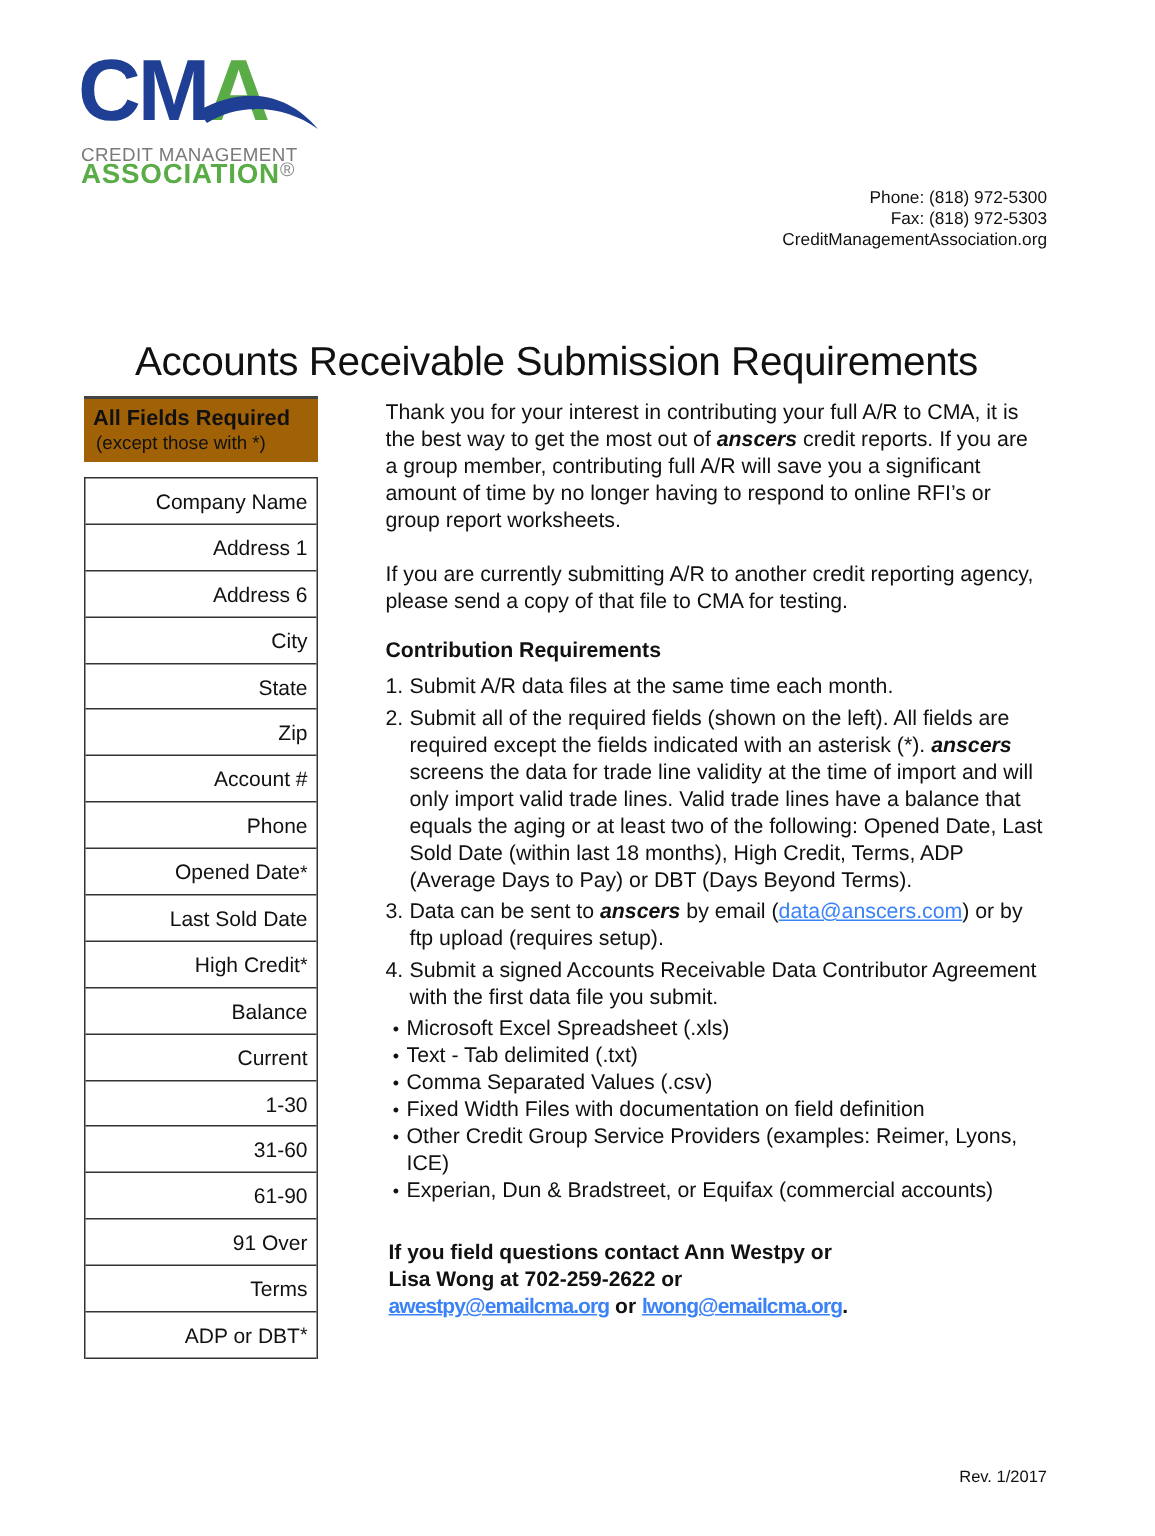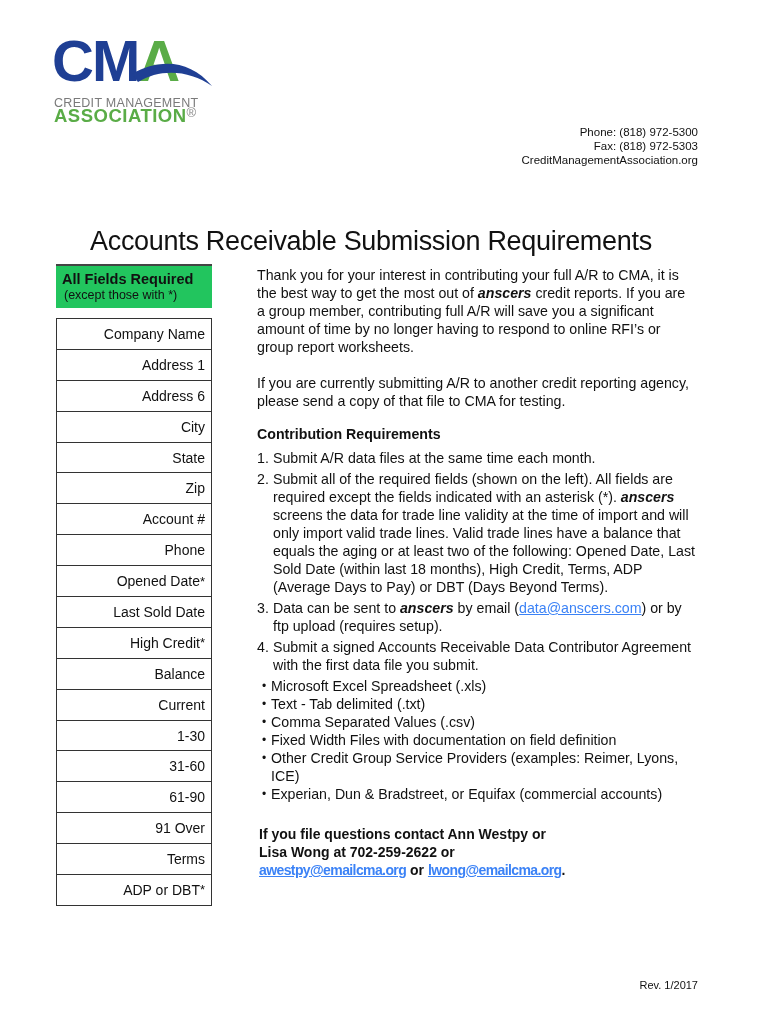--- a/index.html
+++ b/index.html
@@ -9,21 +9,21 @@
   .logo-cma { position: absolute; left: 0; top: 0; font-weight: bold; font-size: 58px; line-height: 58px;
               color: #1f3f94; letter-spacing: -2px; font-family: "Liberation Sans", sans-serif; }
   .logo-a { color: #5aac47; }
   .logo-swoosh { position: absolute; left: 78px; top: 24px; }
   .logo-line1 { position: absolute; left: 2px; top: 64px; font-size: 12.5px; color: #7a7a7a; letter-spacing: 0.3px; }
   .logo-line2 { position: absolute; left: 2px; top: 73px; font-size: 18.5px; font-weight: bold; color: #5aac47; letter-spacing: 0.5px; }
   .logo-reg { font-size: 13px; color: #888; font-weight: normal; vertical-align: top; }
   .contact { position: absolute; right: 72px; top: 125px; text-align: right; font-size: 11.5px; line-height: 14px; }
   .title { position: absolute; left: 90px; top: 208px; font-size: 27px; font-weight: normal; color: #111; letter-spacing: -0.3px; }
   .fields { position: absolute; left: 56px; top: 264px; width: 156px; }
-  .fields-head { background: #22c55e; border-top: 2px solid #444; padding: 5px 0 6px 6px; }
+  .fields-head { background: #a16207; border-top: 2px solid #444; padding: 5px 0 6px 6px; }
   .fields-head .h1 { font-weight: bold; font-size: 14.5px; }
   .fields-head .h2 { font-size: 12.5px; padding-left: 2px; margin-top: 1px; }
   .field-list { margin-top: 10px; border: 1.5px solid #333; border-bottom: none; }
   .field-row { height: 30.9px; border-bottom: 1.5px solid #333; display: flex; align-items: center;
                justify-content: flex-end; padding: 0 6px 0 7px; font-size: 14px; box-sizing: border-box; }
   .field-row .ast { font-size: 13px; }
   .right { position: absolute; left: 257px; top: 266px; width: 440px; font-size: 14.2px; line-height: 18px; }
   .right p { margin: 0; }
   .right .gap { height: 18px; }
   .sect-head { font-weight: bold; margin-top: 15px; margin-bottom: 6px; }
@@ -191,19 +191,19 @@
         <span class="bul">•</span>
         <span>Other Credit Group Service Providers  (examples: Reimer, Lyons, ICE)</span>
       </li>
       <li>
         <span class="bul">•</span>
         <span>Experian, Dun &amp; Bradstreet, or Equifax (commercial accounts)</span>
       </li>
     </ul>
 
   <div class="questions">
-    <div>If you file questions contact Ann Westpy or</div>
+    <div>If you field questions contact Ann Westpy or</div>
     <div>Lisa Wong at  702-259-2622 or</div>
     <div><a class="lnk">awestpy@emailcma.org</a><span> or </span><a class="lnk">lwong@emailcma.org</a><span class="lnk" style="text-decoration:none">.</span></div>
   </div>
 </div>
 
 <div class="rev">Rev. 1/2017</div>
 
 </body></html>

